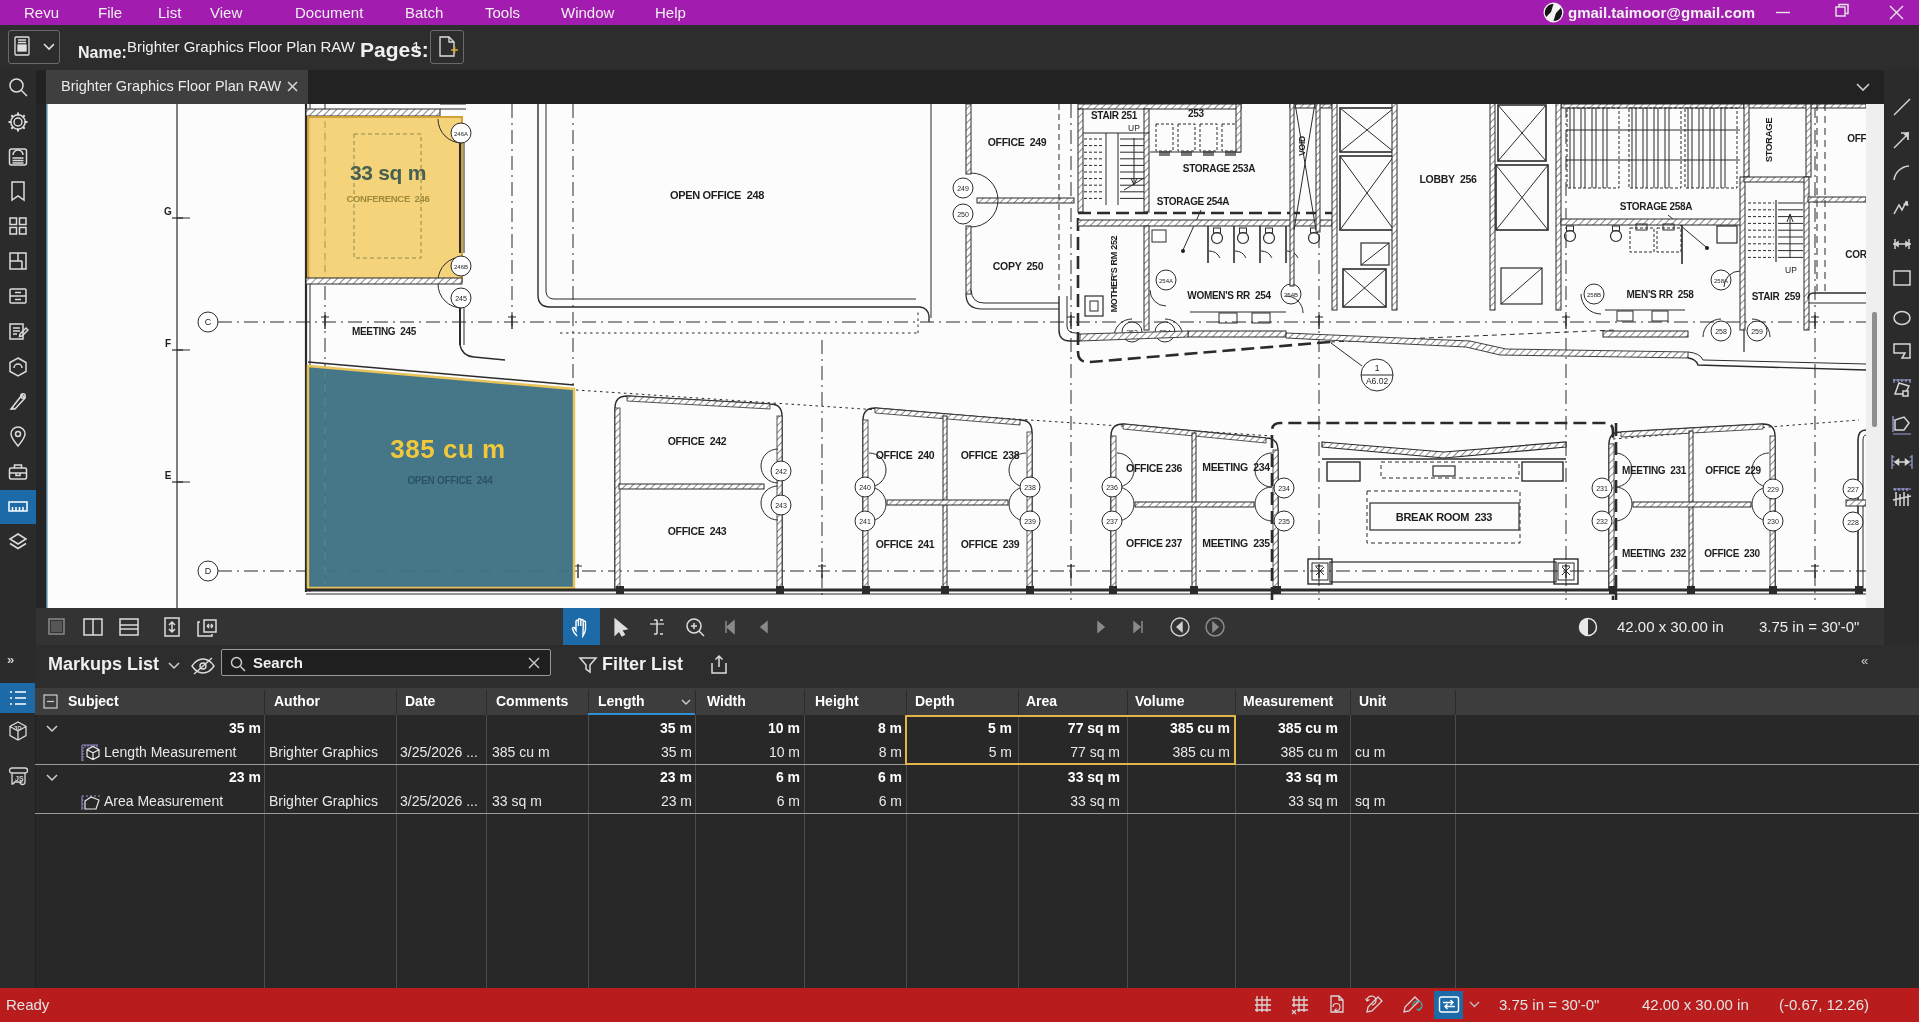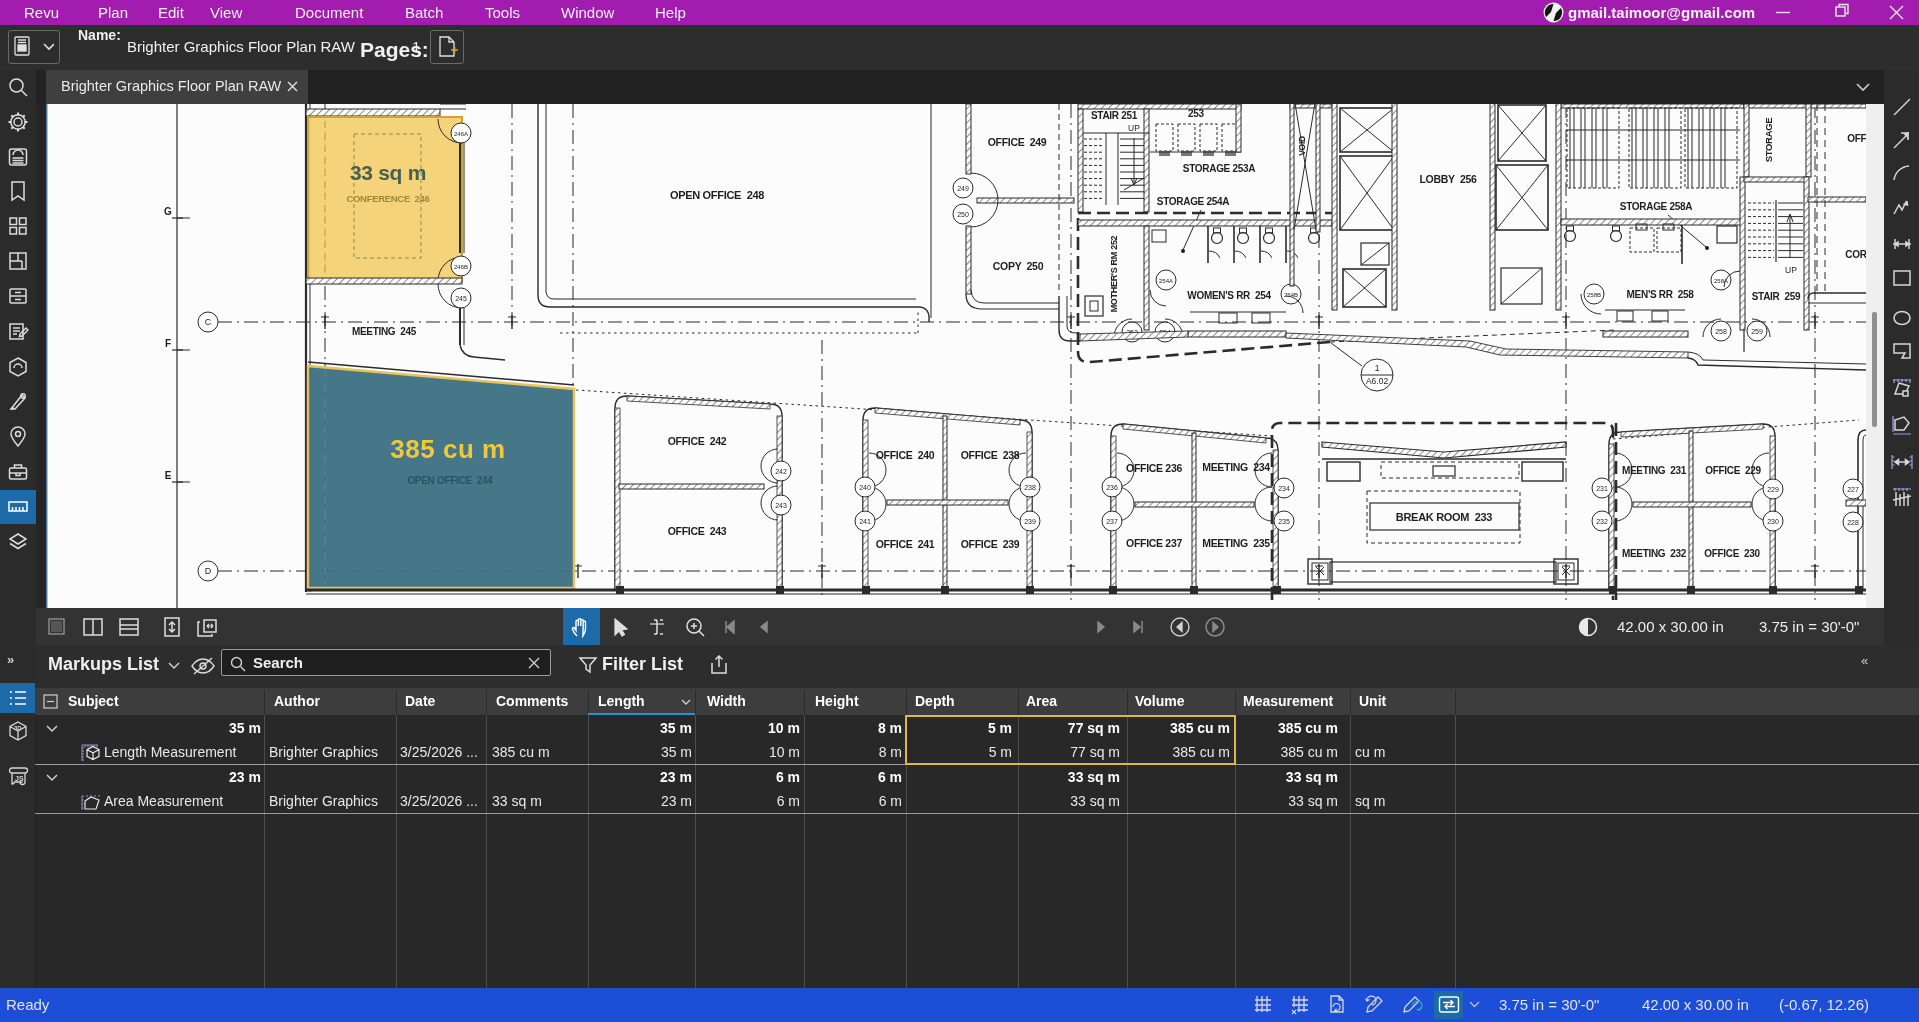--- a/index.html
+++ b/index.html
@@ -12,32 +12,32 @@
 #leftbar { left:0; top:70px; width:36px; height:575px; background:#2b2b2b; }
 #rightbar { left:1884px; top:70px; width:35px; height:575px; background:#2b2b2b; }
 #canvas { left:36px; top:104px; width:1830px; height:504px; background:#fcfcfc; overflow:hidden; }
 #vscroll { left:1866px; top:104px; width:18px; height:504px; background:#efefef; }
 #vthumb { left:6px; top:208px; width:5px; height:115px; background:#8f8f8f; border-radius:2px; position:absolute;}
 #ctoolbar { left:36px; top:608px; width:1848px; height:37px; background:#333333; }
 #panelstrip { left:0; top:645px; width:35px; height:343px; background:#2b2b2b; }
 #panel { left:35px; top:645px; width:1884px; height:343px; background:#282828; }
 #phead { left:0; top:0; width:1884px; height:43px; background:#2d2d2d; position:absolute; }
 #thead { left:0; top:43px; width:1884px; height:27px; background:#3d3d3d; position:absolute; }
-#statusbar { left:0; top:988px; width:1919px; height:34px; background:#1d4ed8; color:#e3e3e3; }
+#statusbar { left:0; top:988px; width:1919px; height:34px; background:#b91c1c; color:#e3e3e3; }
 .wt { color:#f0f0f0; }
 .bold { font-weight:bold; }
 .cell { position:absolute; font-size:14px; color:#e8e8e8; white-space:nowrap; }
 .cellb { position:absolute; font-size:14px; color:#ffffff; font-weight:bold; white-space:nowrap; }
 .hdr { position:absolute; top:5px; font-size:14px; color:#ffffff; font-weight:bold; white-space:nowrap;}
 .colline { position:absolute; width:1px; background:#4d4d4d; }
 </style></head><body>
 <div id="titlebar" class="abs">
 <span class="m" style="left:24px">Revu</span>
-<span class="m" style="left:98px">Plan</span>
-<span class="m" style="left:158px">Edit</span>
+<span class="m" style="left:98px">File</span>
+<span class="m" style="left:158px">List</span>
 <span class="m" style="left:210px">View</span>
 <span class="m" style="left:295px">Document</span>
 <span class="m" style="left:405px">Batch</span>
 <span class="m" style="left:485px">Tools</span>
 <span class="m" style="left:561px">Window</span>
 <span class="m" style="left:655px">Help</span>
 <svg class="abs" style="left:1543px;top:2px" width="21" height="21" viewBox="0 0 21 21">
       <circle cx="10.5" cy="10.5" r="10" fill="#f2f2f2"></circle>
       <path d="M10.5 2 A8.5 8.5 0 0 0 3.2 15 L8 10 Z" fill="#151515"></path>
       <path d="M10.5 19 A8.5 8.5 0 0 0 17.8 6 L13 11 Z" fill="#151515"></path>
@@ -55,21 +55,21 @@
 <div id="namebar" class="abs">
 <div class="abs" style="left:8px;top:5px;width:52px;height:34px;border:1px solid #6a6a6a;border-radius:3px"></div>
 <svg class="abs" style="left:14px;top:11px" width="40" height="22" viewBox="0 0 40 22">
       <g stroke="#e0e0e0" stroke-width="1.3" fill="none">
         <rect x="1" y="1" width="14" height="18" rx="1"></rect>
         <rect x="4" y="9" width="8" height="6" fill="#e0e0e0"></rect>
         <path d="M4 4 h8 M4 6.5 h8"></path>
         <path d="M30 8 l5 5 l5 -5" stroke-width="1.6"></path>
       </g>
     </svg>
-<span class="abs bold wt" style="left:78px;top:2px;font-size:14px">Name:</span>
+<span class="abs bold wt" style="left:78px;top:19px;font-size:16px">Name:</span>
 <span class="abs wt" style="left:127px;top:13px;font-size:15px">Brighter Graphics Floor Plan RAW</span>
 <span class="abs bold wt" style="left:360px;top:13px;font-size:21px">Pages:</span>
 <span class="abs wt" style="left:412px;top:13px;font-size:15px">1</span>
 <div class="abs" style="left:430px;top:5px;width:34px;height:34px;border:1px solid #6a6a6a;border-radius:3px"></div>
 <svg class="abs" style="left:438px;top:11px" width="20" height="22" viewBox="0 0 20 22">
       <g fill="none" stroke="#e0e0e0" stroke-width="1.3">
         <path d="M2 1 h9 l5 5 v14 h-14 z"></path>
         <path d="M11 1 v5 h5"></path>
       </g>
       <path d="M13 14 h7 M16.5 10.5 v7" stroke="#d8a73c" stroke-width="1.6"></path>

